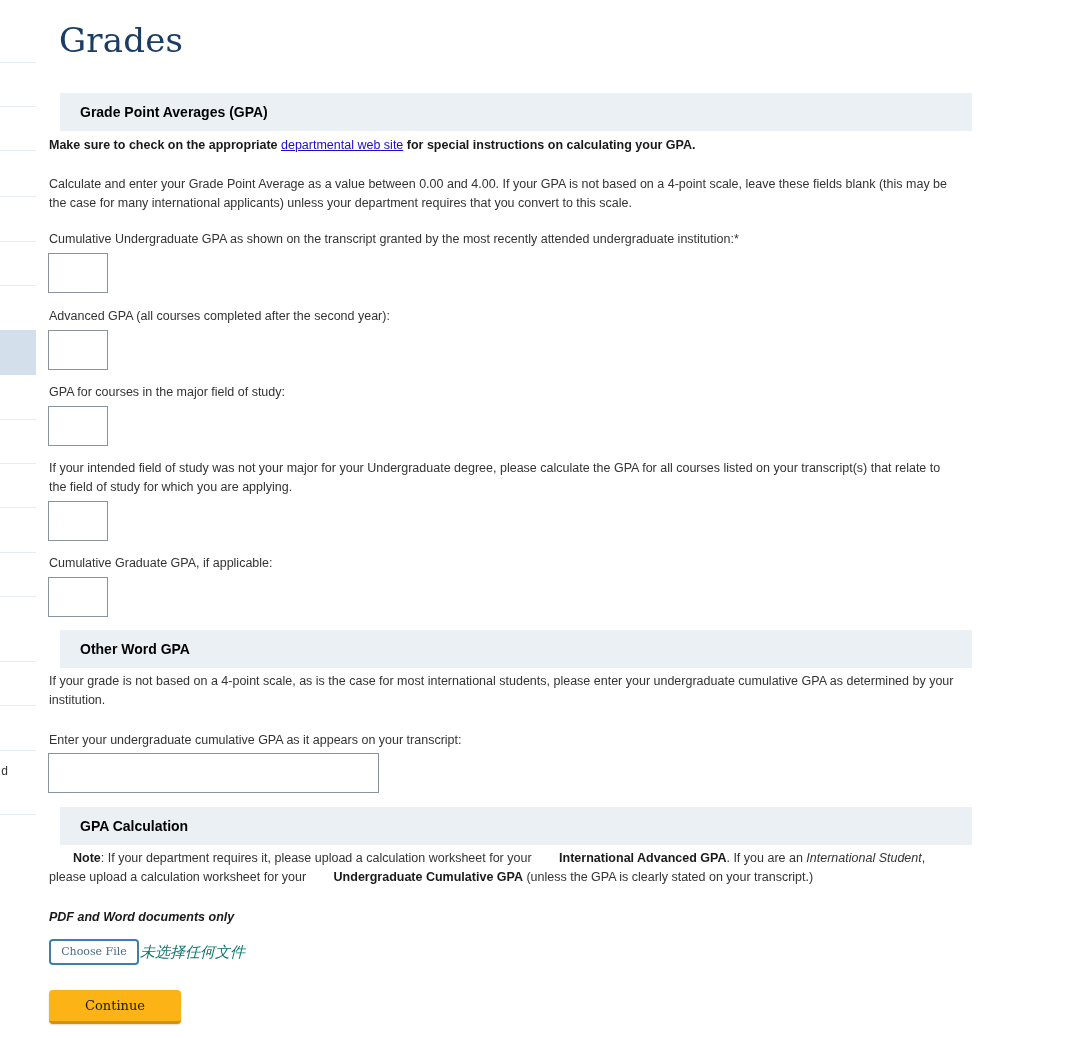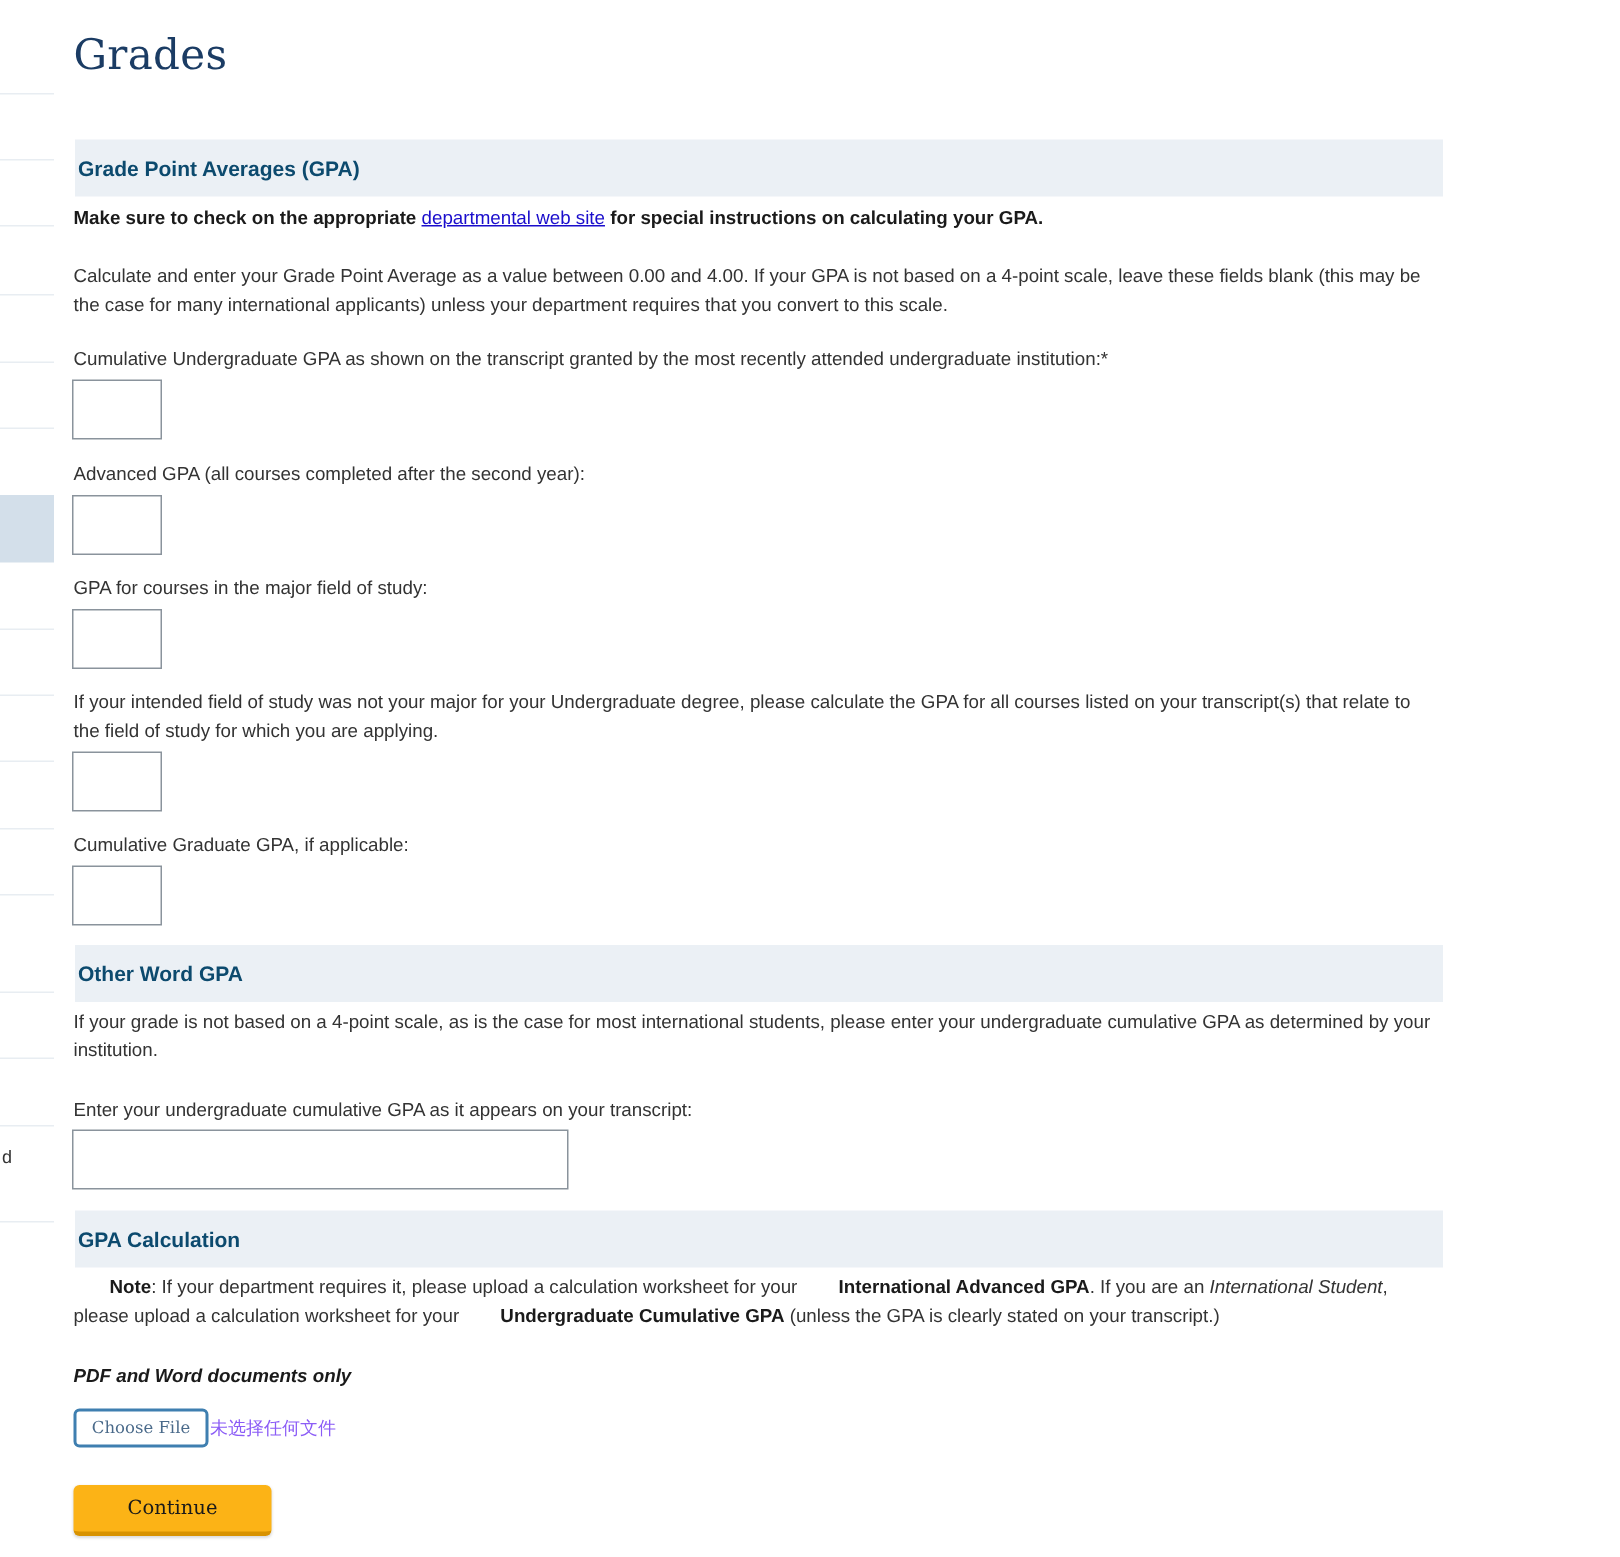--- a/index.html
+++ b/index.html
@@ -48,39 +48,39 @@
 
     
     .main {
       position: absolute;
       left: 48px;
       top: 0;
       width: 912px;
     }
     .page-title {
       position: absolute;
-      left: 1px;
+      left: 11px;
       top: 20px;
       font-family: "DejaVu Serif", "Liberation Serif", serif;
-      font-size: 28px;
+      font-size: 34px;
       font-weight: normal;
       color: #1b3c64;
       letter-spacing: 0.2px;
     }
     .section-header {
       position: absolute;
-      left: 2px;
+      left: 12px;
       width: 912px;
       height: 38px;
       background: #ebf0f5;
-      padding-left: 2px;
+      padding-left: 20px;
       line-height: 38px;
       font-size: 14px;
       font-weight: bold;
-      color: #0c4a6e;
+      color: #000000;
     }
     .text {
       position: absolute;
       left: 1px;
       width: 905px;
       font-size: 12.5px;
       line-height: 19px;
       color: #333333;
     }
     .text.bold { font-weight: bold; color: #1a1a1a; }
@@ -118,22 +118,23 @@
       border: 2px solid #3f7fb0;
       border-radius: 4px;
       background: #ffffff;
       font-family: "DejaVu Serif", "Liberation Serif", serif;
       font-size: 11px;
       color: #4a6a8a;
       text-align: center;
       line-height: 22px;
     }
     .no-file {
-      font-size: 12px;
-      color: #8b5cf6;
+      font-size: 15px;
+      font-style: italic;
+      color: #0f766e;
       margin-left: 1px;
       font-family: "DejaVu Sans", sans-serif;
     }
     .continue-btn {
       position: absolute;
       left: 1px;
       top: 990px;
       width: 132px;
       height: 34px;
       border: none;

